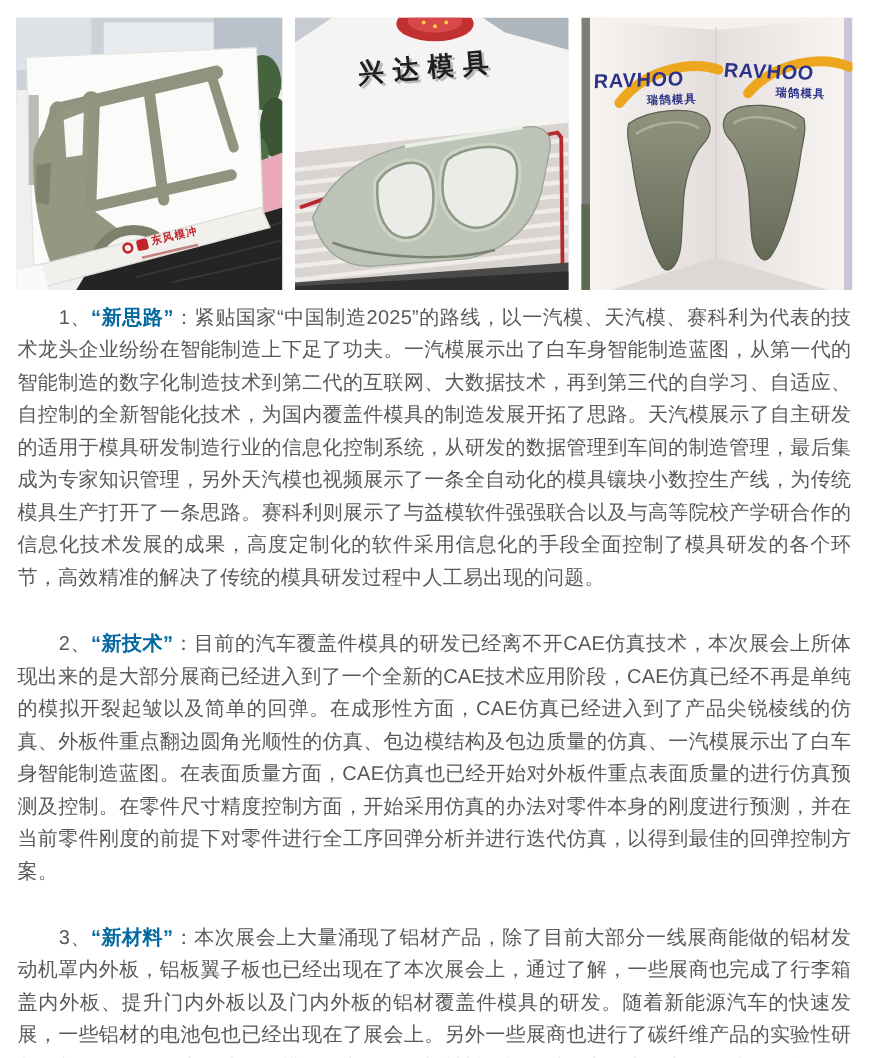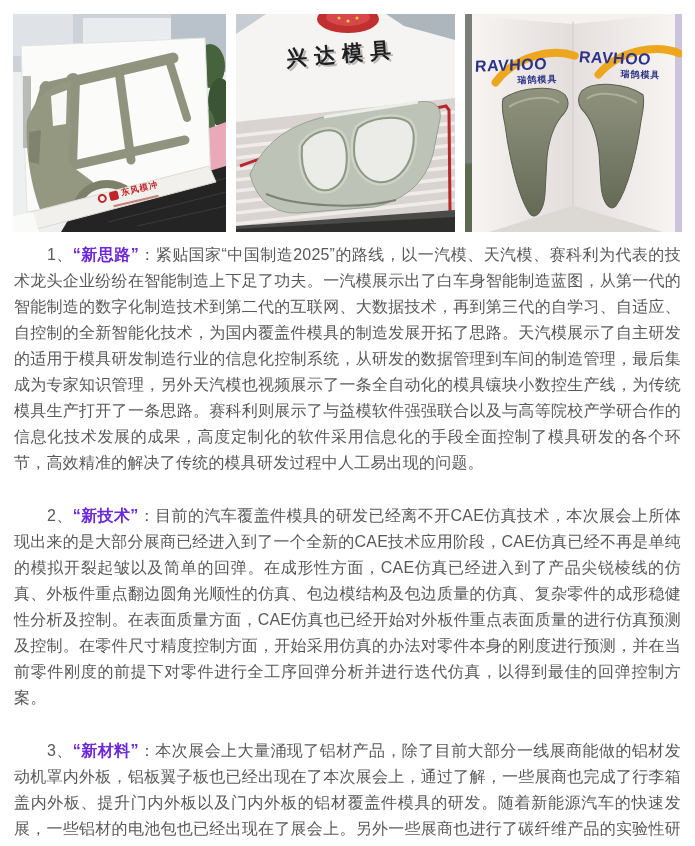--- a/index.html
+++ b/index.html
@@ -28,21 +28,21 @@
   .rv{position:absolute;width:96px;color:#2b3287;}
   .rv-left{left:10px;top:30px;transform:rotate(-2deg);}
   .rv-right{left:114px;top:24px;transform:rotate(2deg);}
   .rv .rv-name{font-size:16px;font-weight:bold;letter-spacing:.5px;line-height:1;margin-top:13px;transform:skewX(-4deg);}
   .rv .rv-sub{font-size:9px;font-weight:bold;text-align:right;padding-right:14px;margin-top:1px;letter-spacing:1px;}
   .rv .rv-swoosh{position:absolute;left:12px;top:0;}
 
   
   .article{margin:24px 14px 0 14px;color:#595959;font-size:16px;line-height:26px;text-align:justify;letter-spacing:.2px;}
   .article p{margin:0 0 27px 0;text-indent:33px;}
-  .article strong{font-weight:bold;color:#6d28d9;}
+  .article strong{font-weight:bold;color:#0369a1;}
 </style>
 </head>
 <body>
 
 <div class="page">
 
   <div class="photo-row">
 
     <figure class="photo photo1">
       <svg viewBox="0 0 213 218" preserveAspectRatio="none">
@@ -166,17 +166,17 @@
           <path d="M3,13 C11,3 25,1 33,4" stroke="#eda71e" stroke-width="3" fill="none" stroke-linecap="round"></path>
         </svg>
         <div class="rv-name">RAVHOO</div>
         <div class="rv-sub">瑞鹄模具</div>
       </div>
     </figure>
   </div>
 
   <div class="article">
     <p><span>1、</span><strong>“新思路”</strong><span>：紧贴国家“中国制造2025”的路线，以一汽模、天汽模、赛科利为代表的技术龙头企业纷纷在智能制造上下足了功夫。一汽模展示出了白车身智能制造蓝图，从第一代的智能制造的数字化制造技术到第二代的互联网、大数据技术，再到第三代的自学习、自适应、自控制的全新智能化技术，为国内覆盖件模具的制造发展开拓了思路。天汽模展示了自主研发的适用于模具研发制造行业的信息化控制系统，从研发的数据管理到车间的制造管理，最后集成为专家知识管理，另外天汽模也视频展示了一条全自动化的模具镶块小数控生产线，为传统模具生产打开了一条思路。赛科利则展示了与益模软件强强联合以及与高等院校产学研合作的信息化技术发展的成果，高度定制化的软件采用信息化的手段全面控制了模具研发的各个环节，高效精准的解决了传统的模具研发过程中人工易出现的问题。</span></p>
-    <p><span>2、</span><strong>“新技术”</strong><span>：目前的汽车覆盖件模具的研发已经离不开CAE仿真技术，本次展会上所体现出来的是大部分展商已经进入到了一个全新的CAE技术应用阶段，CAE仿真已经不再是单纯的模拟开裂起皱以及简单的回弹。在成形性方面，CAE仿真已经进入到了产品尖锐棱线的仿真、外板件重点翻边圆角光顺性的仿真、包边模结构及包边质量的仿真、复杂零件的成形稳健性分析及控制。在表面质量方面，CAE仿真也已经开始对外板件重点表面质量的进行仿真预测及控制。在零件尺寸精度控制方面，开始采用仿真的办法对零件本身的刚度进行预测，并在当前零件刚度的前提下对零件进行全工序回弹分析并进行迭代仿真，以得到最佳的回弹控制方案。</span></p>
+    <p><span>2、</span><strong>“新技术”</strong><span>：目前的汽车覆盖件模具的研发已经离不开CAE仿真技术，本次展会上所体现出来的是大部分展商已经进入到了一个全新的CAE技术应用阶段，CAE仿真已经不再是单纯的模拟开裂起皱以及简单的回弹。在成形性方面，CAE仿真已经进入到了产品尖锐棱线的仿真、外板件重点翻边圆角光顺性的仿真、包边模结构及包边质量的仿真、一汽模展示出了白车身智能制造蓝图。在表面质量方面，CAE仿真也已经开始对外板件重点表面质量的进行仿真预测及控制。在零件尺寸精度控制方面，开始采用仿真的办法对零件本身的刚度进行预测，并在当前零件刚度的前提下对零件进行全工序回弹分析并进行迭代仿真，以得到最佳的回弹控制方案。</span></p>
     <p><span>3、</span><strong>“新材料”</strong><span>：本次展会上大量涌现了铝材产品，除了目前大部分一线展商能做的铝材发动机罩内外板，铝板翼子板也已经出现在了本次展会上，通过了解，一些展商也完成了行李箱盖内外板、提升门内外板以及门内外板的铝材覆盖件模具的研发。随着新能源汽车的快速发展，一些铝材的电池包也已经出现在了展会上。另外一些展商也进行了碳纤维产品的实验性研制，并且取得了很大的成果，模具厂商已经在新材料的拓展以及应用上伸出了敏感的触角。</span></p>
   </div>
 
 </div>
 
 </body></html>

